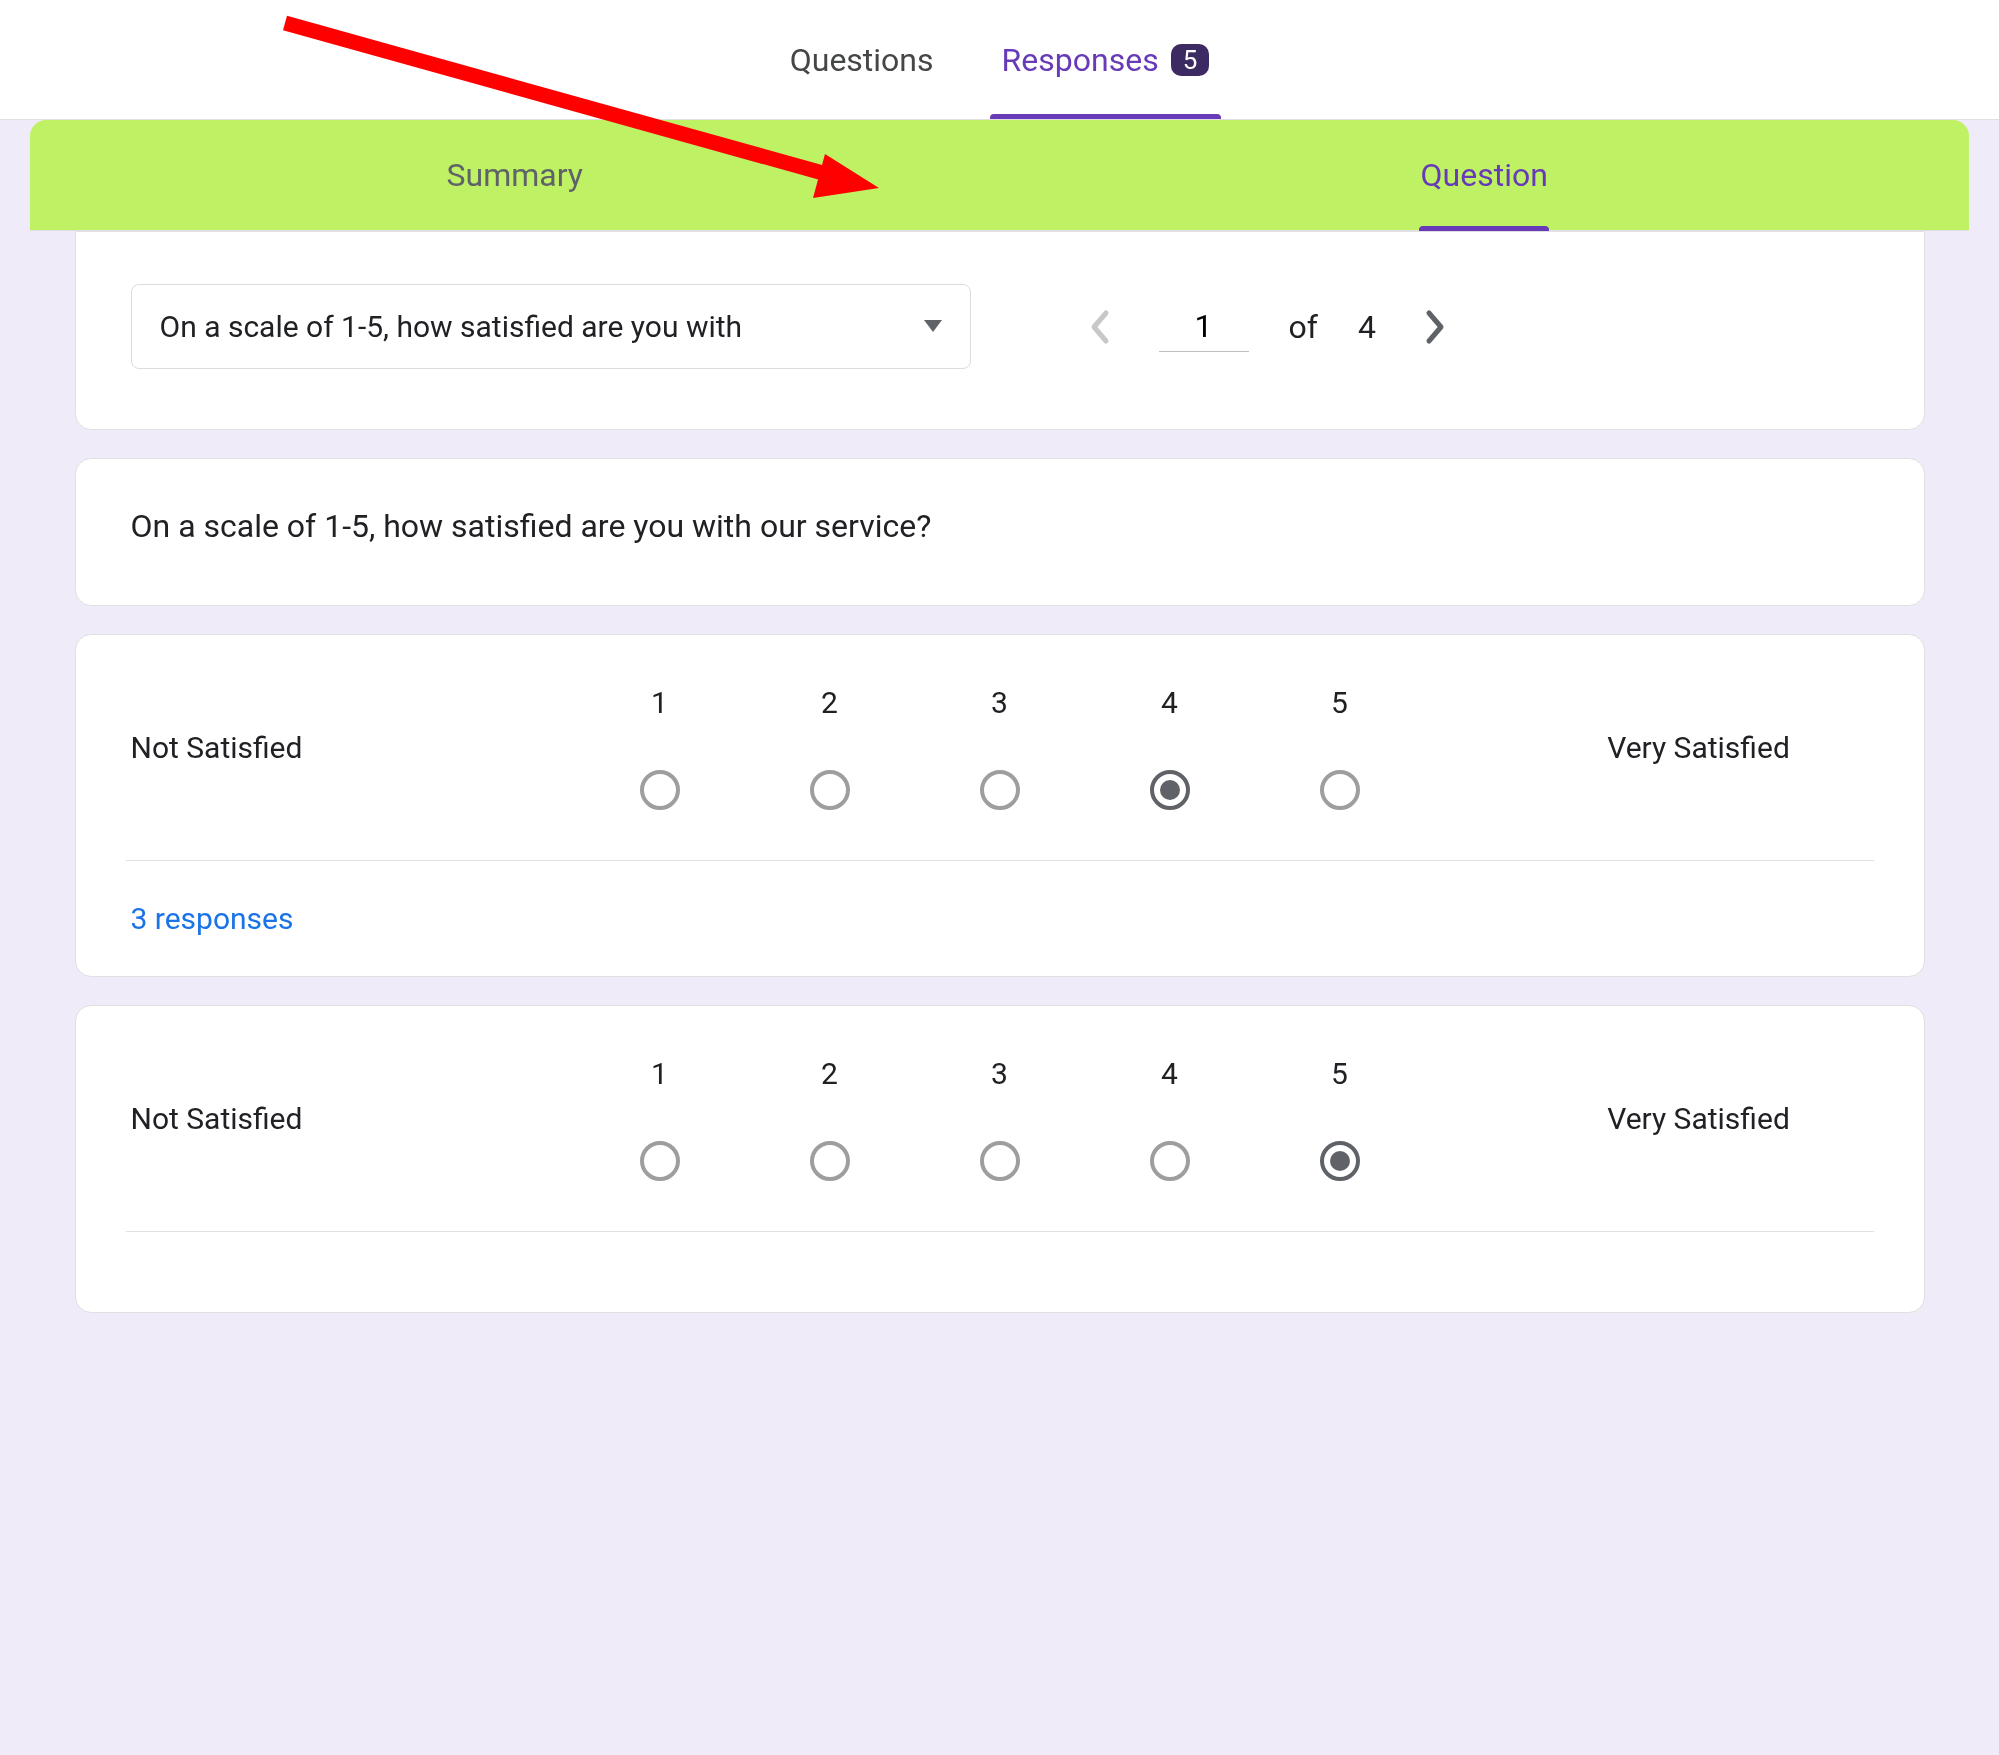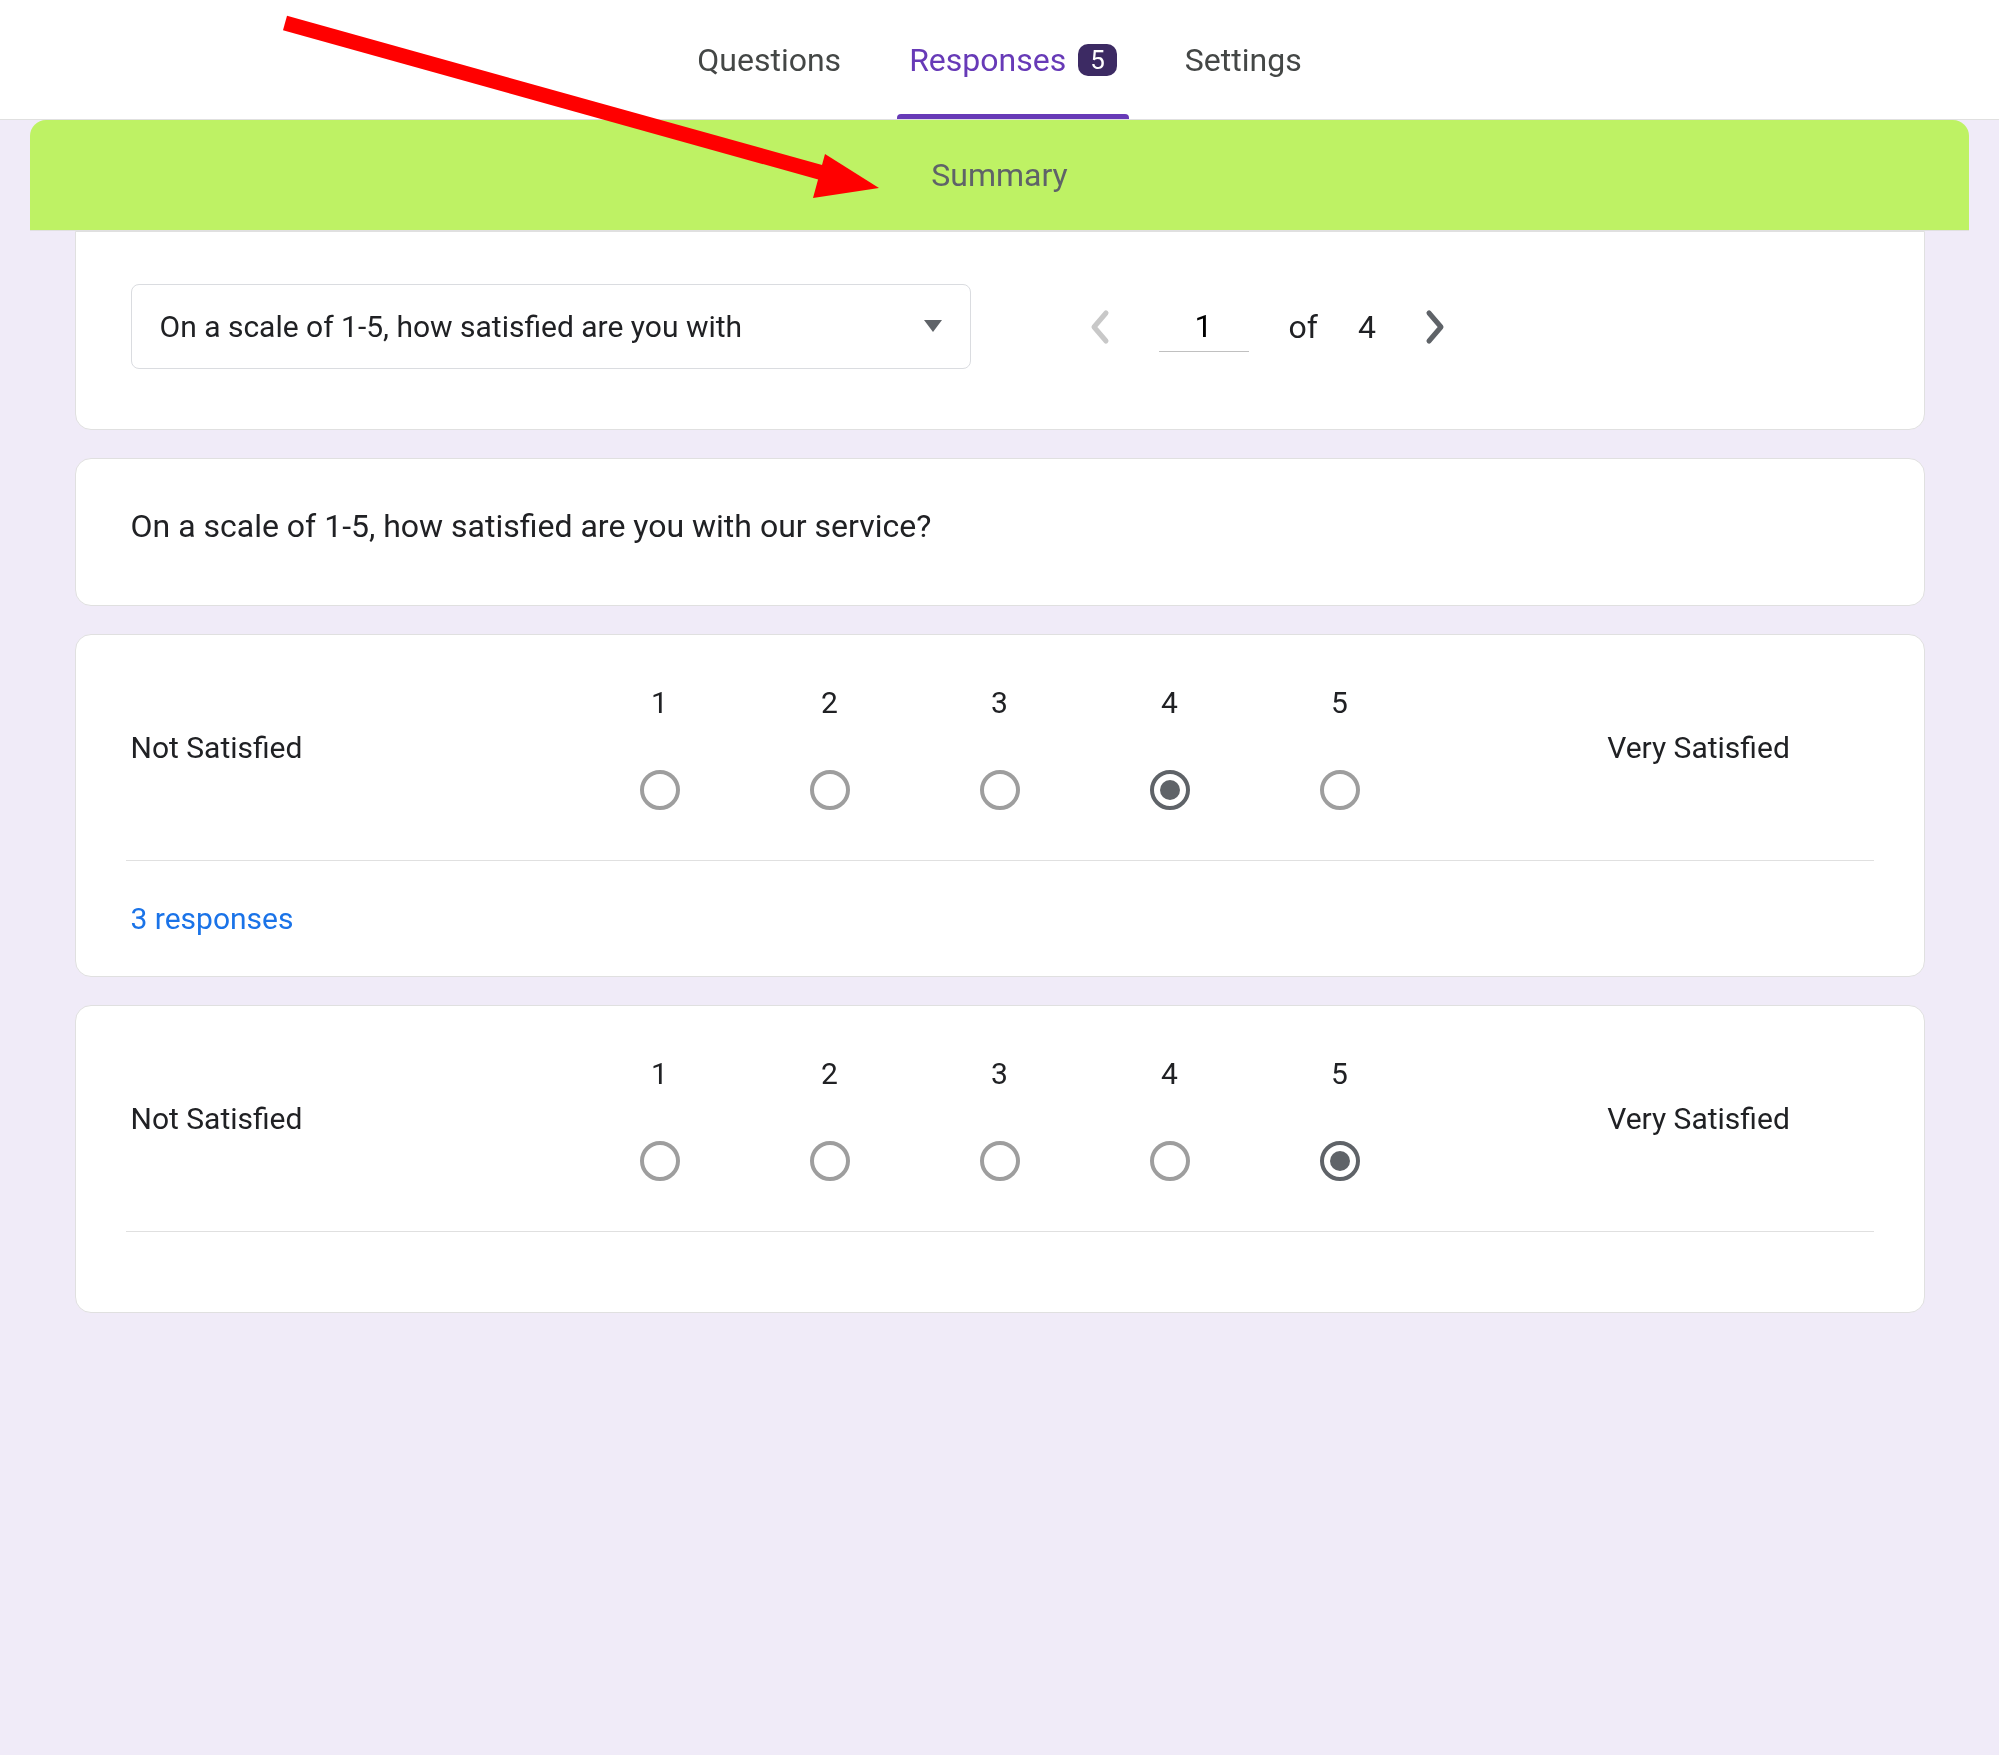--- a/index.html
+++ b/index.html
@@ -264,29 +264,29 @@
 </div>
 
 <div class="top-tabs">
   <div class="top-tab">
     <span>Questions</span>
   </div>
   <div class="top-tab active">
     <span>Responses</span>
     <span class="badge">5</span>
   </div>
-  <div class="top-tab">
-    <span>Settings</span>
-  </div>
 </div>
 
 <div class="first-card-row">
   <div class="sub-tabs" style="border-bottom:none;">
     <div class="sub-tab">
       <span>Summary</span>
+    </div>
+    <div class="sub-tab active">
+      <span>Question</span>
     </div>
   </div>
 </div>
 
 <div class="container">
 
   <div class="card" style="margin-top:0; border-radius:0 0 16px 16px; border-top:1px solid #e0e0e0;">
     <div class="selector-row">
       <div class="question-dropdown">
         <span class="question-dropdown-text">On a scale of 1-5, how satisfied are you with</span>

